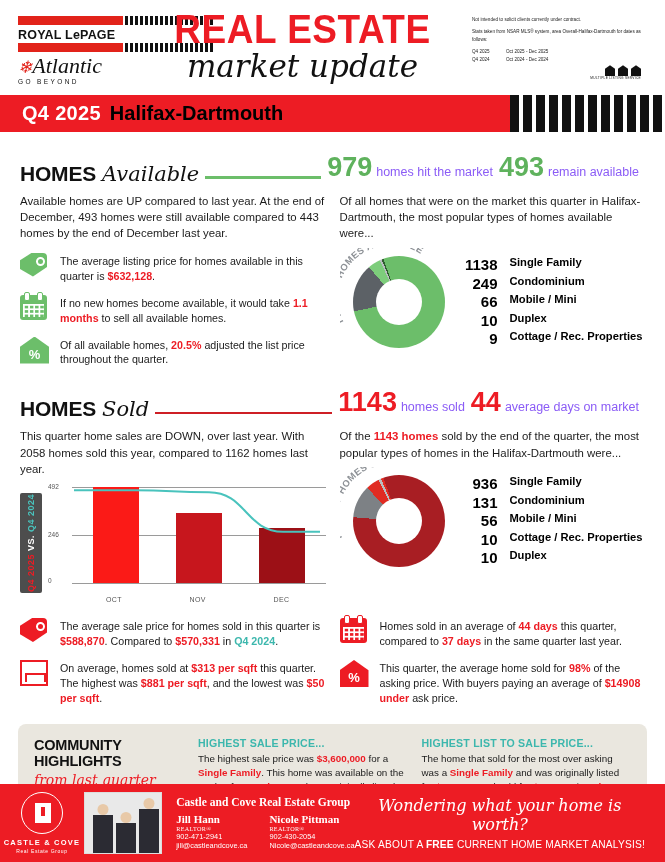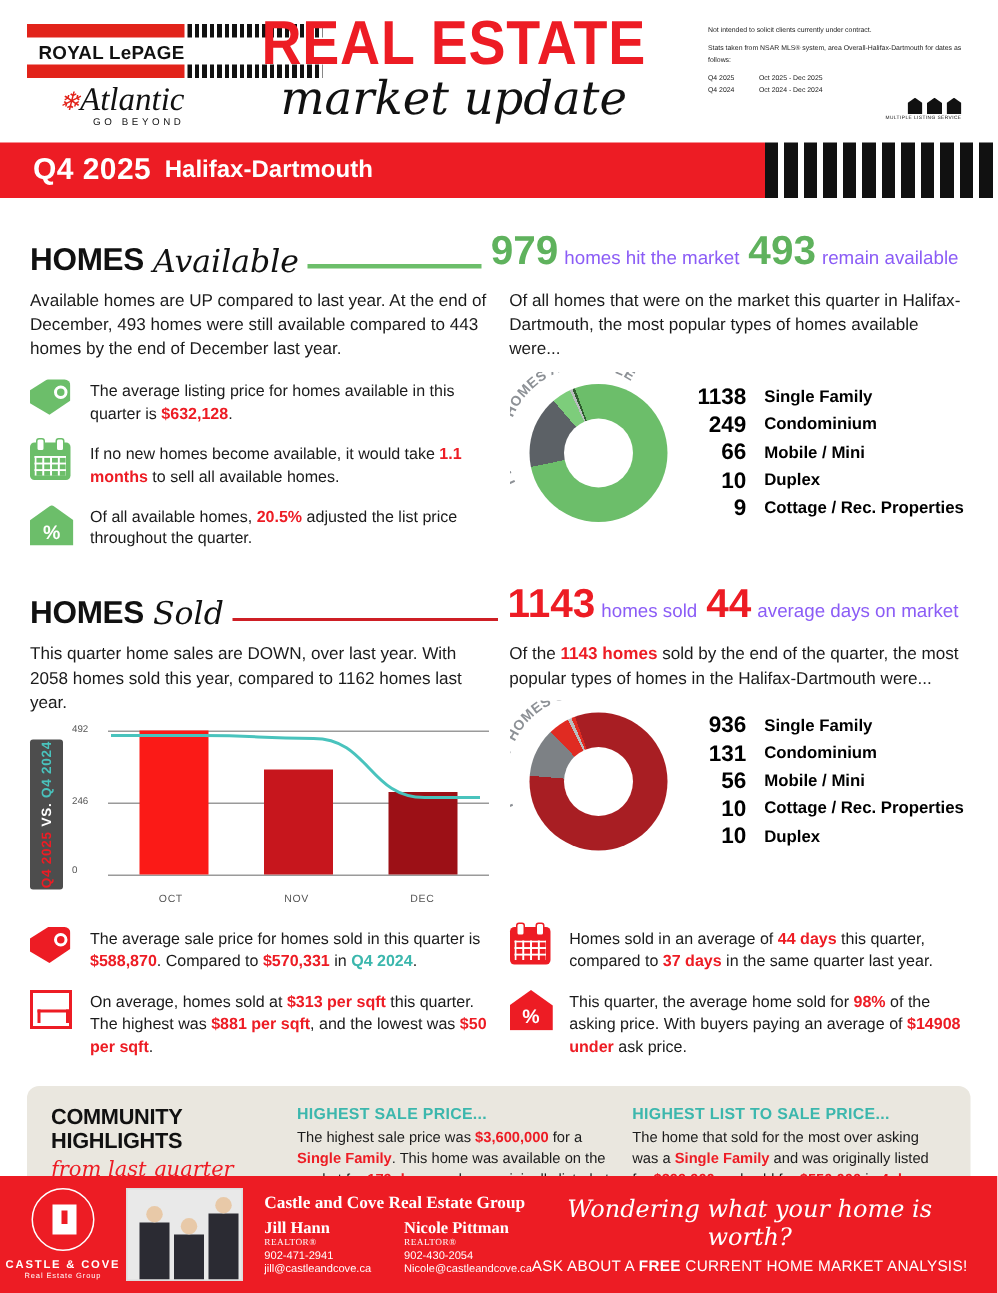--- a/index.html
+++ b/index.html
@@ -6,21 +6,21 @@
   body {
     width: 665px; height: 862px;
     background: #ffffff;
     font-family: "Liberation Sans", sans-serif;
     overflow: hidden;
     position: relative;
   }
 
   
   .header { position: relative; height: 95px; padding: 8px 18px 0 18px; display: flex; }
-  .rlp-logo { width: 105px; padding-top: 8px; text-align: right; }
+  .rlp-logo { width: 105px; padding-top: 8px; }
   .rlp-bar { height: 9px; background: #e2231a; margin-bottom: 2px; position: relative; }
   .rlp-bar::after{ content:""; position:absolute; right:-92px; top:0; width:90px; height:9px;
       background: repeating-linear-gradient(90deg,#111 0 3px, #fff 3px 5px); }
   .rlp-name { font-weight: bold; font-size: 12.5px; letter-spacing: .2px; color:#111; padding:1px 0; }
   .rlp-atl { font-family:"Liberation Serif", serif; font-style: italic; font-size: 22px; color:#111; line-height:1; margin-top:3px;}
   .rlp-atl .leaf { color:#e2231a; font-size:17px; }
   .rlp-go { font-size: 6.5px; letter-spacing: 2.4px; color:#111; margin-top:1px; }
 
   .title-block { flex: 1; text-align: center; padding-left: 10px; }
   .title-main {
@@ -38,21 +38,21 @@
   .fine-icons { display:flex; gap:3px; margin-top:1px; justify-content:flex-end; margin-right:6px; }
   .fine-icons i { display:block; width:10px; height:11px; background:#111;
       clip-path: polygon(50% 0, 100% 32%, 100% 100%, 0 100%, 0 32%); }
   .fine-cap { font-size:3.2px; letter-spacing:.3px; text-align:right; margin-right:6px; color:#111;}
   .fine-wrap{ margin-left:auto; }
 
   
   .banner { height: 37px; display: flex; }
   .banner-red { background: #ed1c24; flex: 1; display: flex; align-items: center; padding-left: 22px; }
   .banner-red .q { color: #fff; font-weight: bold; font-size: 20px; letter-spacing: .3px; }
-  .banner-red .city { color: #ffffff; font-weight: bold; font-size: 16px; margin-left: 9px; }
+  .banner-red .city { color: #000000; font-weight: bold; font-size: 20px; margin-left: 9px; }
   .banner-stripes { width: 155px; background:
      repeating-linear-gradient(90deg, #111 0 9px, #fff 9px 13px); }
   .banner-stripes-red { width: 22px; background: #ed1c24; }
 
   
   .sec { padding: 0 20px; }
   .sec-head { display: flex; align-items: flex-end; margin-top: 20px; }
   .sec-head .lbl { font-weight: bold; font-size: 21px; color: #111; letter-spacing: -.2px; }
   .sec-head .scr { font-family: "DejaVu Serif", serif; font-style: italic; font-size: 21px; color: #111; margin-left: 6px;}
   .rule-green { flex: 1; height: 3px; background: #6cbe6a; margin: 0 6px 7px 6px; }
@@ -91,21 +91,21 @@
 
   
   .donut-wrap { display: flex; align-items: center; gap: 6px; margin-top: 6px; }
   .donut-box { position: relative; width: 108px; height: 108px; flex:0 0 108px;}
   .donut { width: 92px; height: 92px; border-radius: 50%; position: absolute; left: 13px; top: 8px; }
   .donut::after { content:""; position:absolute; left:50%; top:50%; transform:translate(-50%,-50%);
       width: 46px; height: 46px; background:#fff; border-radius:50%; }
   .arc-label { position:absolute; left:0; top:0; width:108px; height:108px; pointer-events:none; }
   .arc-label text { font-size: 9.4px; font-weight: bold; letter-spacing: .4px; }
   .legend { font-size: 0; }
-  .legend-row { display: flex; align-items: center; margin: 1.5px 0; }
+  .legend-row { display: flex; align-items: flex-start; margin: 1.5px 0; }
   .legend-num { width: 44px; text-align: right; font-weight: bold; font-size: 15px; }
   .legend-lbl { font-weight: bold; font-size: 11.2px; margin-left: 12px; }
 
   
   .chart-area { display:flex; margin-top: 10px; }
   .vs-bar { width: 22px; height: 100px; background: #4d4d4d; border-radius:2px; margin: 6px 6px 0 0;
      display:flex; align-items:center; justify-content:center; }
   .vs-bar .vtxt { writing-mode: vertical-rl; transform: rotate(180deg); font-weight:bold; font-size:9px; letter-spacing:.5px;}
   .vs-bar .y25 { color:#ed1c24; } .vs-bar .vs { color:#fff; } .vs-bar .y24 { color:#49c3bd; }
   .plot { position: relative; flex:1; height: 104px; }

